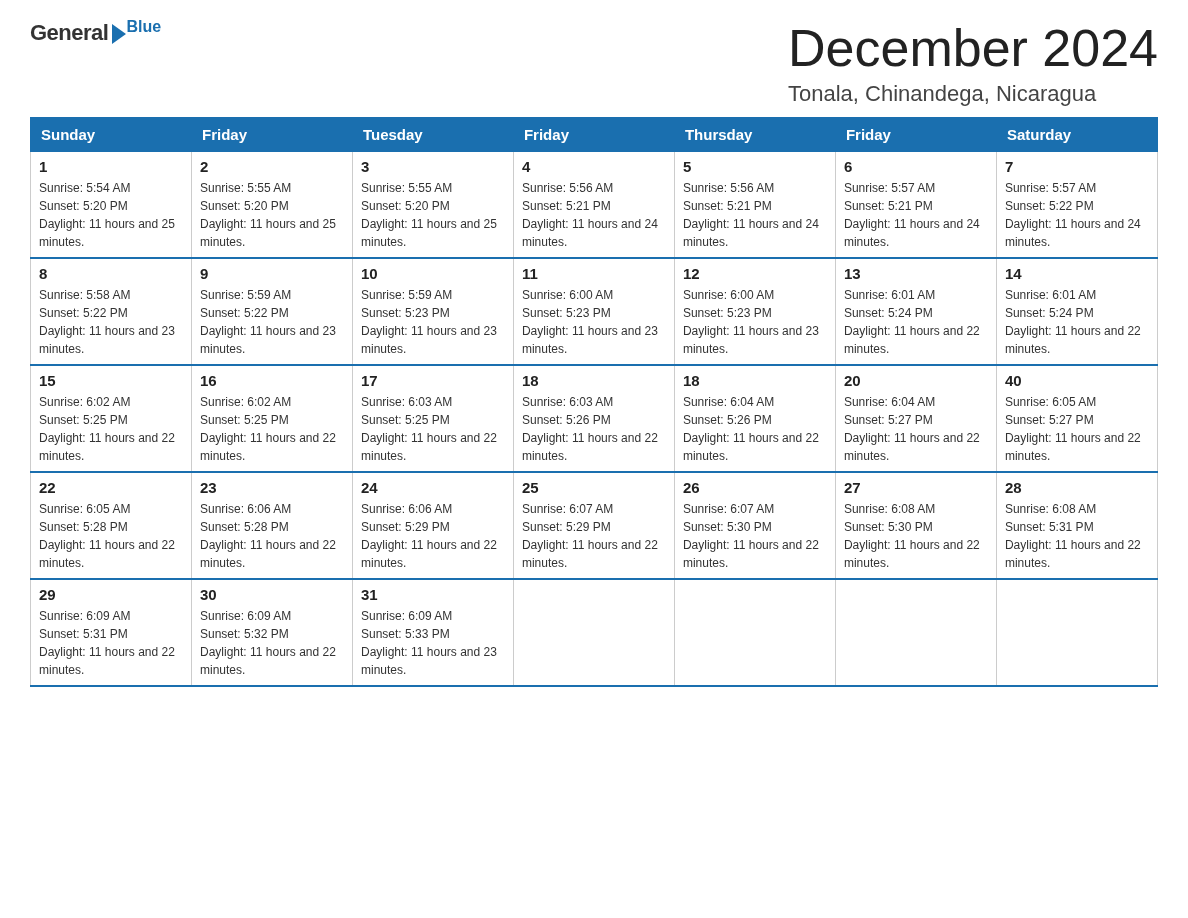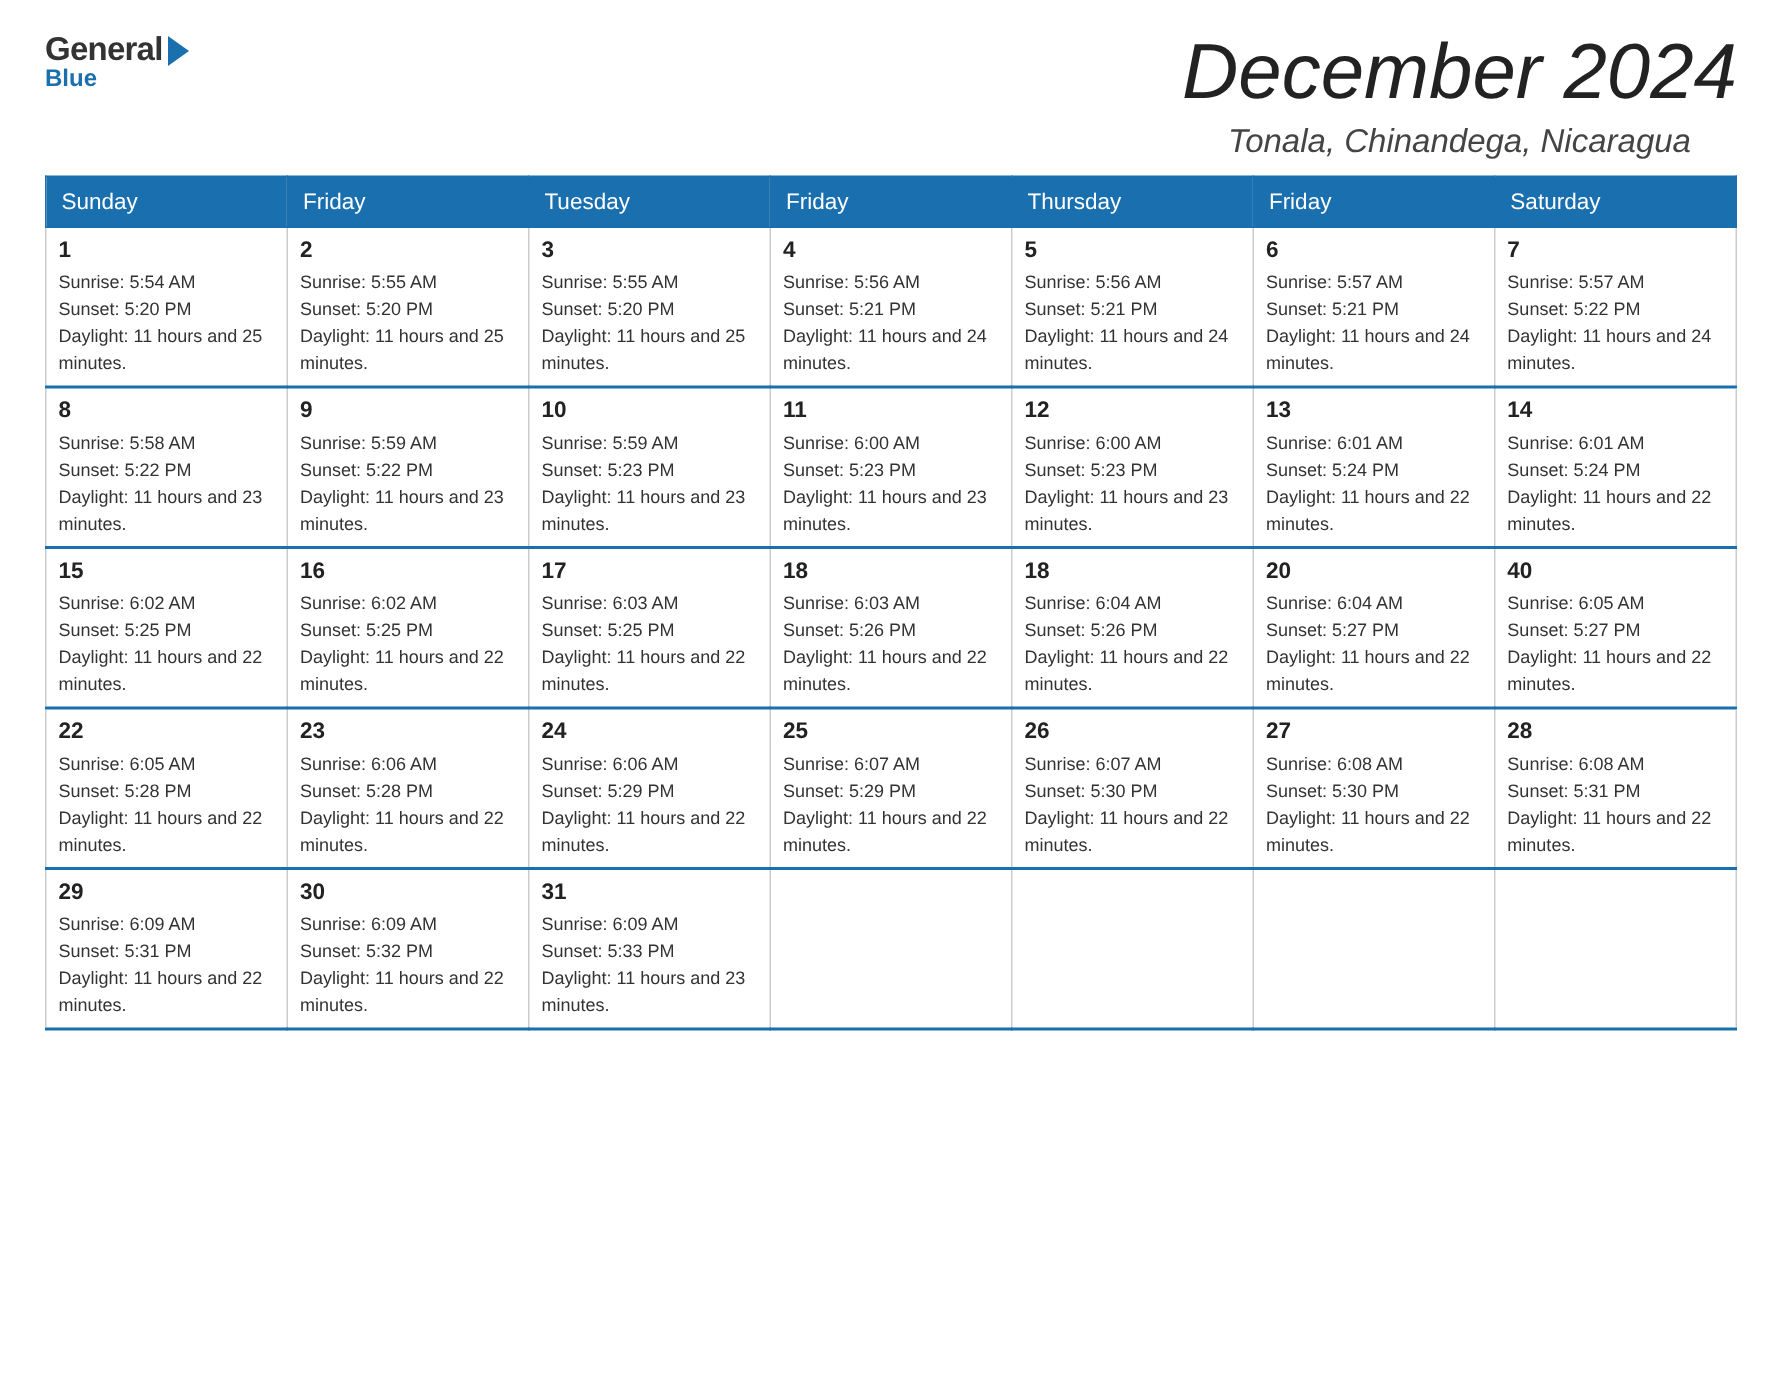--- a/index.html
+++ b/index.html
@@ -11,21 +11,20 @@
       min-height: 918px;
     }
     .header {
       display: flex;
       justify-content: space-between;
       align-items: flex-start;
       margin-bottom: 10px;
     }
     .logo {
       display: flex;
-      flex-direction: column;
       align-items: flex-start;
     }
     .logo-top {
       display: flex;
       align-items: center;
     }
     .logo-general {
       font-size: 22px;
       font-weight: bold;
       color: #333;
@@ -40,22 +39,21 @@
       margin-left: 4px;
       margin-top: 2px;
     }
     .logo-blue {
       font-size: 16px;
       font-weight: bold;
       color: #1a6faf;
       margin-top: -2px;
     }
     .title-block {
-      text-align: center;
-      font-style: italic;
+      text-align: left;
     }
     .month-title {
       font-size: 52px;
       font-weight: normal;
       color: #222;
       line-height: 1.1;
     }
     .subtitle {
       font-size: 22px;
       color: #444;
@@ -63,21 +61,21 @@
     }
     .calendar {
       width: 100%;
       border-collapse: collapse;
       margin-top: 10px;
     }
     .calendar th {
       background-color: #1a6faf;
       color: #fff;
       font-size: 15px;
-      font-weight: normal;
+      font-weight: bold;
       padding: 8px 10px;
       text-align: left;
       border: 1px solid #1a6faf;
     }
     .calendar td {
       border: 1px solid #ccc;
       vertical-align: top;
       padding: 6px 8px;
       width: 14.285%;
       min-height: 100px;

